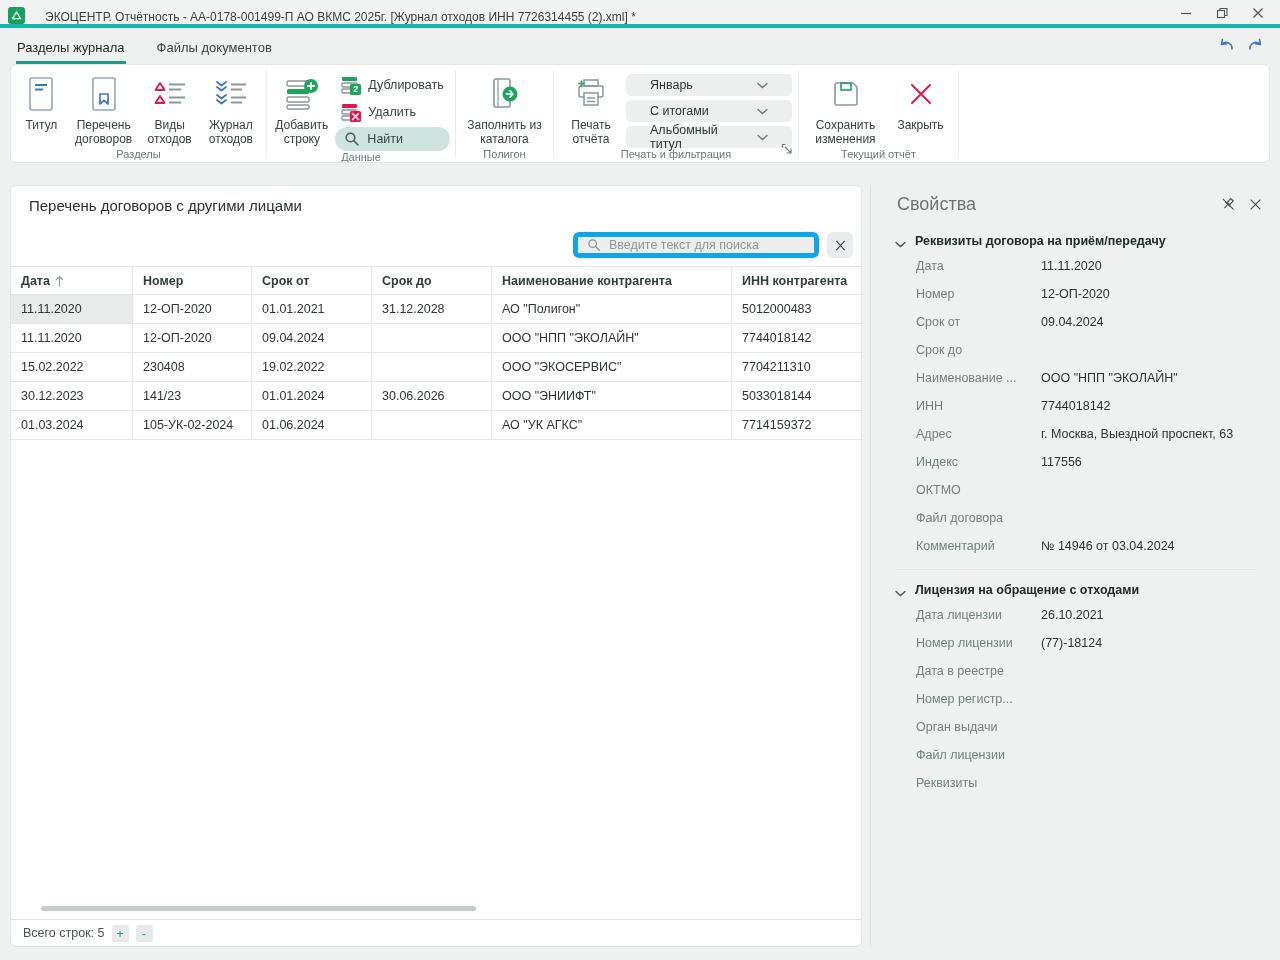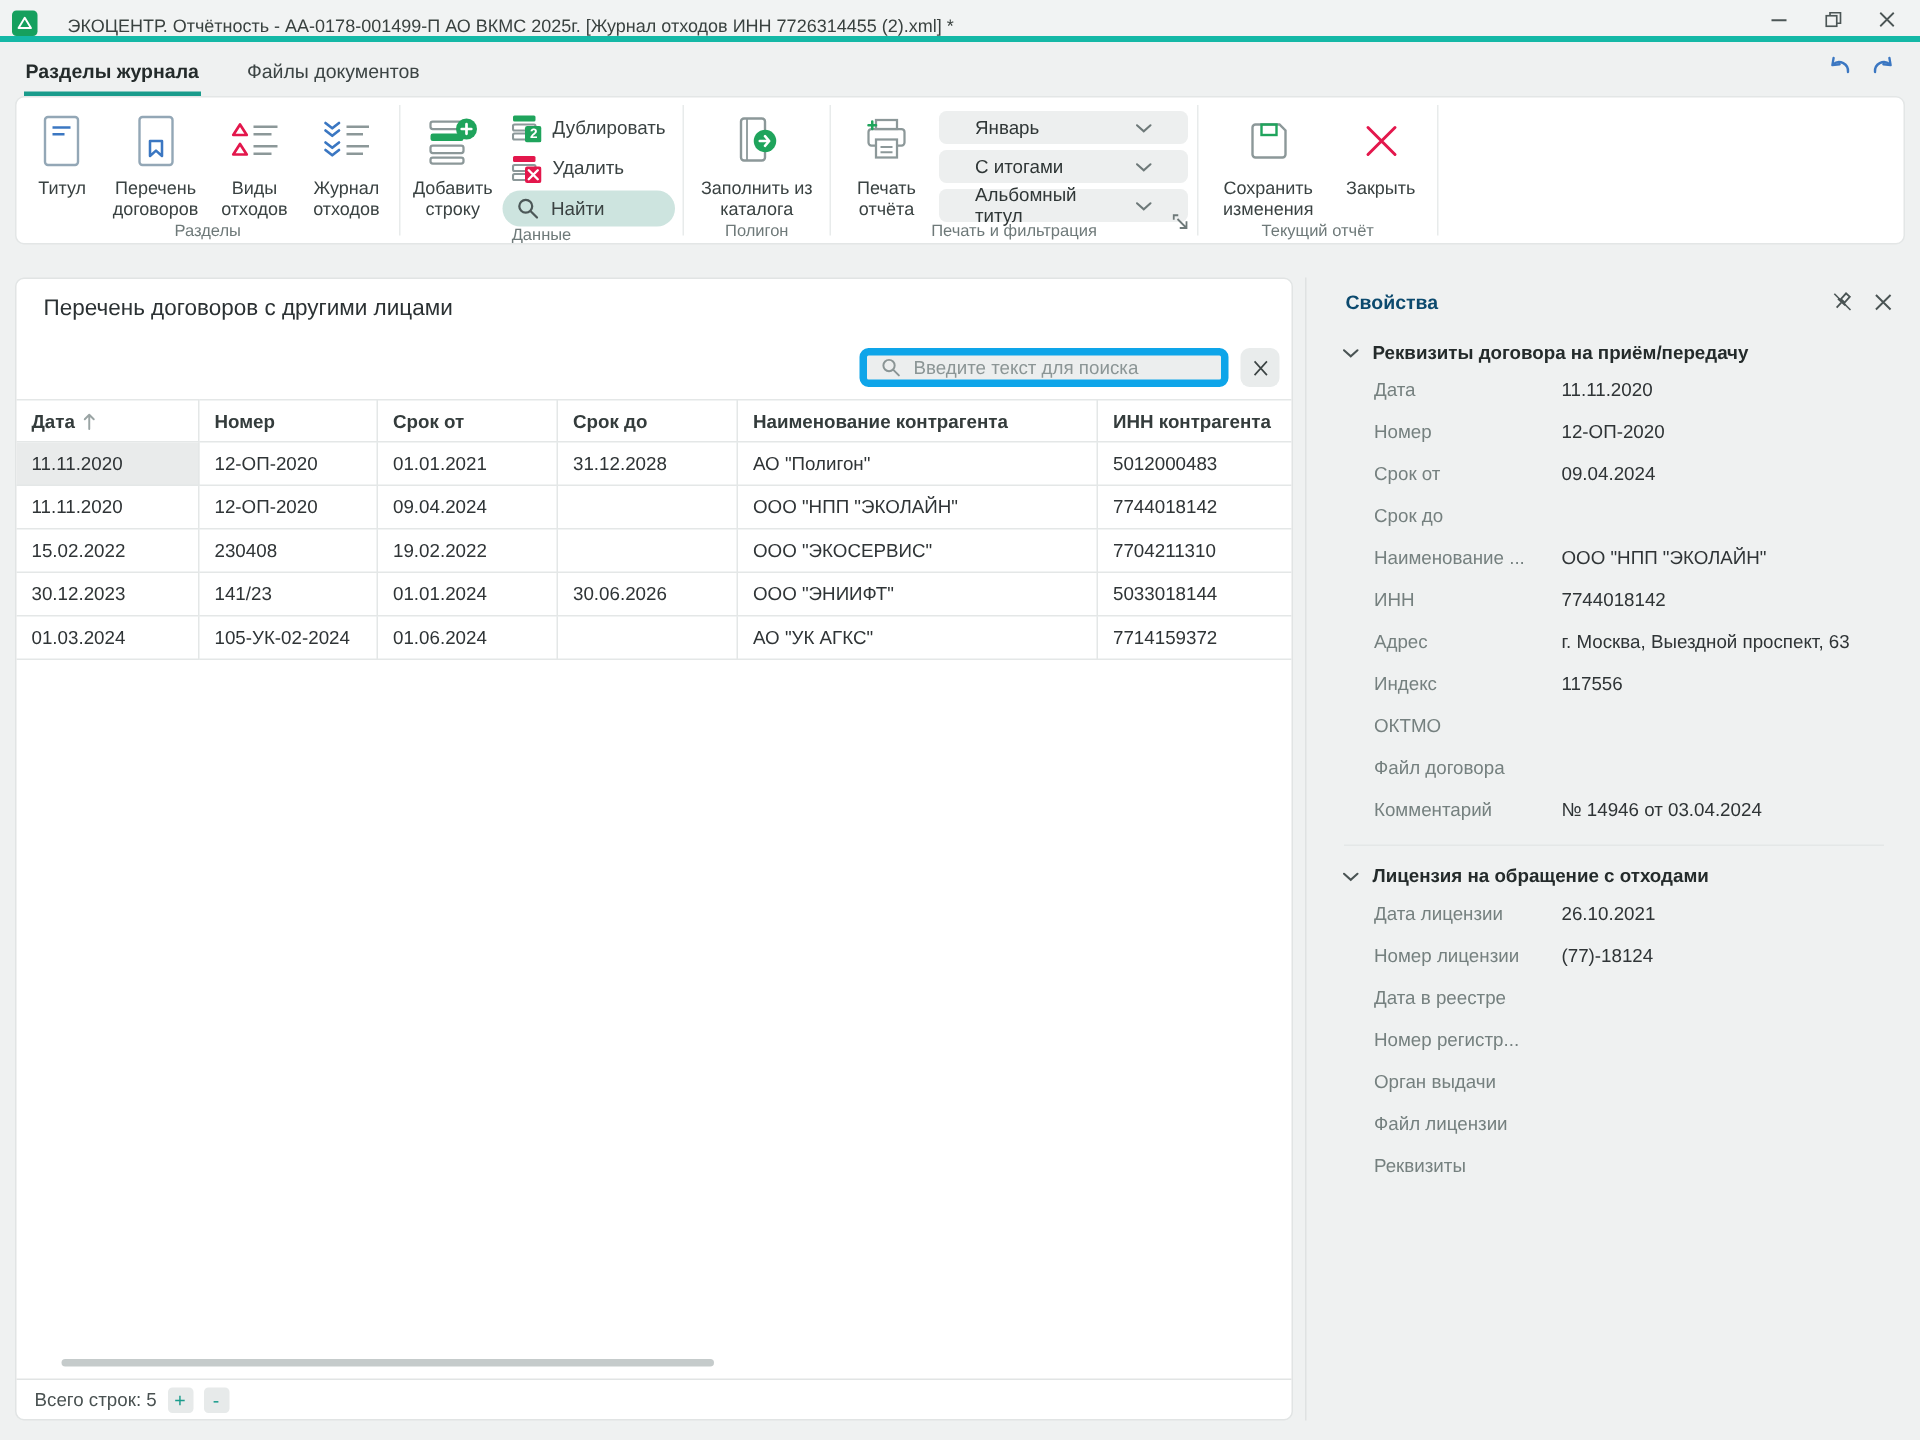--- a/index.html
+++ b/index.html
@@ -9,21 +9,21 @@
   
   .titlebar{height:28px;background:#f1f3f3;border-bottom:4px solid #14b8a6;display:flex;align-items:flex-end;padding:0 6px 0 8px;gap:20px}
   .appicon{width:17px;height:17px;border-radius:3px;background:#16a05e;display:flex;align-items:center;justify-content:center;flex:none}
   .apptitle{font-size:12px;color:#39413f;white-space:nowrap;overflow:hidden}
   .winctrls{margin-left:auto;display:flex;gap:4px}
   .wbtn{width:32px;height:22px;display:flex;align-items:center;justify-content:center;border-radius:3px}
 
   
   .tabrow{height:36px;display:flex;align-items:flex-end;padding:0 16px;gap:30px}
   .tab{font-size:13px;color:#3c4444;padding:8px 1px 6px;border-bottom:3px solid transparent}
-  .tab.active{font-weight:bold;color:#242b2b;border-bottom-color:#1a9c8c}
+  .tab.active{font-weight:normal;color:#242b2b;border-bottom-color:#1a9c8c}
   .histbtns{margin-left:auto;display:flex;gap:12px;padding-bottom:8px}
 
   
   .ribbon{position:absolute;left:10px;top:64px;width:1260px;height:99px;background:#fff;border:1px solid #e3e6e6;border-radius:6px;display:flex;overflow:hidden}
   .rgroup{display:flex;flex-direction:column;height:100%;position:relative;flex:none}
   .rbody{flex:1;display:flex;align-items:flex-start;justify-content:center;gap:4px;padding:5px 6px 0}
   .glabel{height:19px;text-align:center;font-size:11px;color:#6e7979}
   .rdiv{width:1px;background:#e8ebeb;margin:5px 0;flex:none}
   .bigbtn{display:flex;flex-direction:column;align-items:center;border-radius:4px;padding:2px 3px}
   .iconbox{height:44px;display:flex;align-items:center;justify-content:center}
@@ -56,23 +56,23 @@
   .hthumb{position:absolute;left:30px;top:720px;width:435px;height:5px;background:#c5cbcb;border-radius:3px}
   .cfooter{position:absolute;left:0;bottom:0;width:100%;height:27px;border-top:1px solid #e1e4e4;display:flex;align-items:center;padding:0 12px;gap:7px;font-size:12.5px;color:#4a5252}
   .pm{width:17px;height:17px;background:#e7eaea;border-radius:3px;color:#1a9c8c;font-size:13px;line-height:1;display:flex;align-items:center;justify-content:center}
 
   
   .vsplit{position:absolute;left:870px;top:185px;width:1px;height:762px;background:#dfe2e2}
 
   
   .props{position:absolute;left:880px;top:185px;width:392px}
   .phead{display:flex;align-items:center;padding:9px 10px 6px 17px}
-  .ptitle{font-weight:bold;font-size:13px;color:#0c4a6e}
+  .ptitle{font-weight:normal;font-size:18px;color:#737373}
   .picons{margin-left:auto;display:flex;gap:13px;align-items:center}
-  .sechead{display:flex;align-items:center;gap:9px;padding:13px 0 4px 15px;font-weight:bold;font-size:12.5px;color:#242b2b}
+  .sechead{display:flex;align-items:flex-end;gap:9px;padding:13px 0 4px 15px;font-weight:bold;font-size:12.5px;color:#242b2b}
   .prow{display:flex;height:28px;align-items:center;padding-left:36px}
   .plabel{width:125px;font-size:12.5px;color:#75807f;flex:none;white-space:nowrap;overflow:hidden}
   .pvalue{font-size:12.5px;color:#2f3436;white-space:nowrap}
   .pdivider{height:1px;background:#e4e7e7;margin:9px 0 0 16px;width:360px}
 </style>
 </head>
 <body>
 
 <div class="titlebar">
   <span class="appicon">

